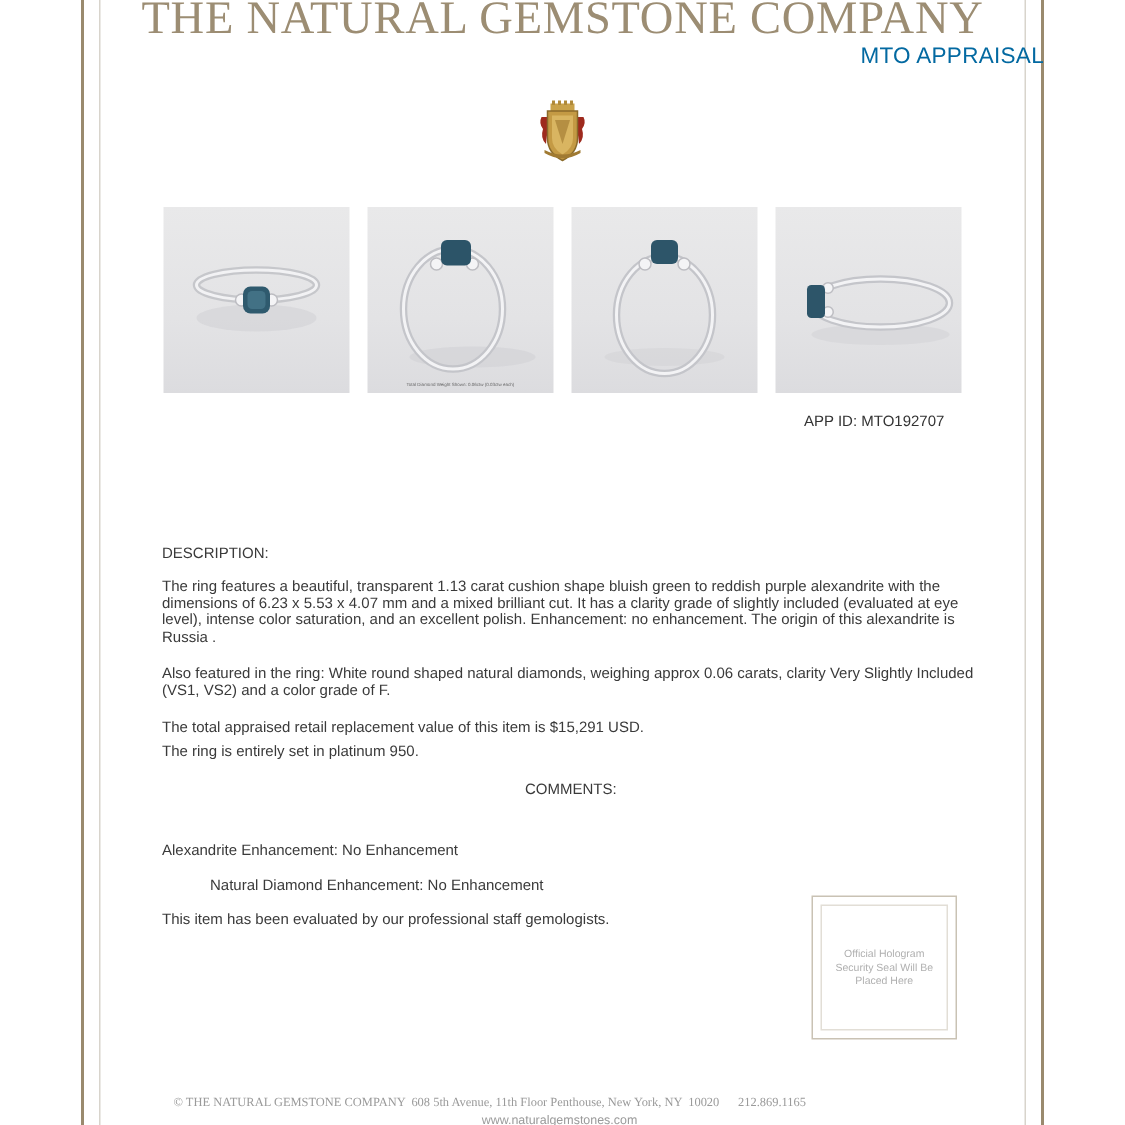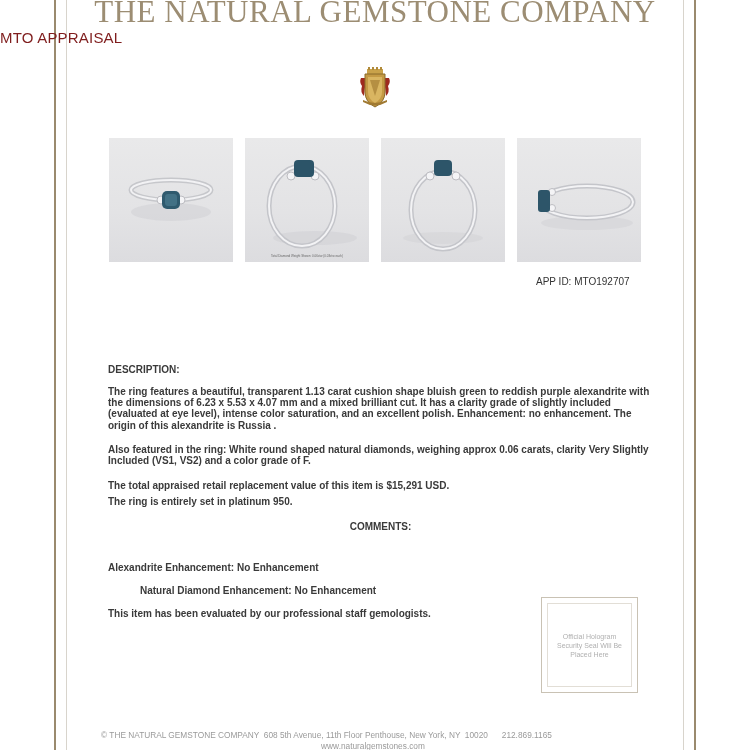--- a/index.html
+++ b/index.html
@@ -3,38 +3,38 @@
 <meta charset="utf-8">
 <style>
   html, body { margin:0; padding:0; background:#ffffff; }
   body { width:750px; height:750px; position:relative; overflow:hidden; font-family:"Liberation Sans", sans-serif; color:#3a3a3a; }
   .border-outer-l { position:absolute; left:54px; top:0; width:2px; height:750px; background:#9a8a6e; }
   .border-inner-l { position:absolute; left:66px; top:0; width:1px; height:750px; background:#d8d4cc; }
   .border-inner-r { position:absolute; left:683px; top:0; width:1px; height:750px; background:#d8d4cc; }
   .border-outer-r { position:absolute; left:694px; top:0; width:2px; height:750px; background:#9a8a6e; }
 
   .company { position:absolute; left:0; width:750px; top:-6px; text-align:center; font-family:"Liberation Serif", serif; font-size:31px; letter-spacing:0.5px; color:#9c8d73; white-space:nowrap; }
-  .subtitle { position:absolute; left:0; width:696px; top:29px; text-align:left; font-size:15px; color:#7f1d1d; letter-spacing:0.2px; }
+  .subtitle { position:absolute; left:0; width:696px; top:29px; text-align:right; font-size:15px; color:#0369a1; letter-spacing:0.2px; }
 
   .crest { position:absolute; left:357px; top:66px; width:36px; height:44px; }
 
   .photos { position:absolute; top:138px; left:109px; width:531px; height:124px; }
   .photo { position:absolute; top:0; width:124px; height:124px; background:linear-gradient(180deg,#e9e9ea 0%,#e3e3e5 60%,#dcdcdf 100%); overflow:hidden; }
   .photo svg { position:absolute; left:0; top:0; }
   .photo-caption { position:absolute; bottom:4px; left:0; width:100%; text-align:center; font-size:3px; color:#666; }
 
   .app-id { position:absolute; left:536px; top:276px; font-size:10px; color:#333; }
 
-  .section { position:absolute; left:108px; font-size:10px; line-height:11.2px; color:#3a3a3a; width:545px;font-weight:bold; }
+  .section { position:absolute; left:108px; font-size:10px; line-height:11.2px; color:#3a3a3a; width:545px; }
   .heading { font-size:10px; color:#3a3a3a; }
 
   .seal { position:absolute; left:541px; top:597px; width:97px; height:96px; border:1px solid #c9c2b4; box-sizing:border-box; }
   .seal-inner { position:absolute; left:5px; top:5px; right:5px; bottom:5px; border:1px solid #e2ded6; display:flex; align-items:center; justify-content:center; text-align:center; font-size:7px; line-height:9px; color:#b0b0b0; padding:0 6px; }
 
-  .footer1 { position:absolute; left:0; width:653px; top:730px; text-align:center; font-size:8.3px; color:#9a9a9a; white-space:pre; }
+  .footer1 { position:absolute; left:0; width:653px; top:730px; text-align:center; font-size:8.3px; color:#9a9a9a; white-space:pre;font-family:Liberation Serif, serif; }
   .footer2 { position:absolute; left:0; width:746px; top:741px; text-align:center; font-size:8.3px; color:#9a9a9a; }
 </style>
 </head>
 <body>
 
 <div class="border-outer-l"></div>
 <div class="border-inner-l"></div>
 <div class="border-inner-r"></div>
 <div class="border-outer-r"></div>
 

